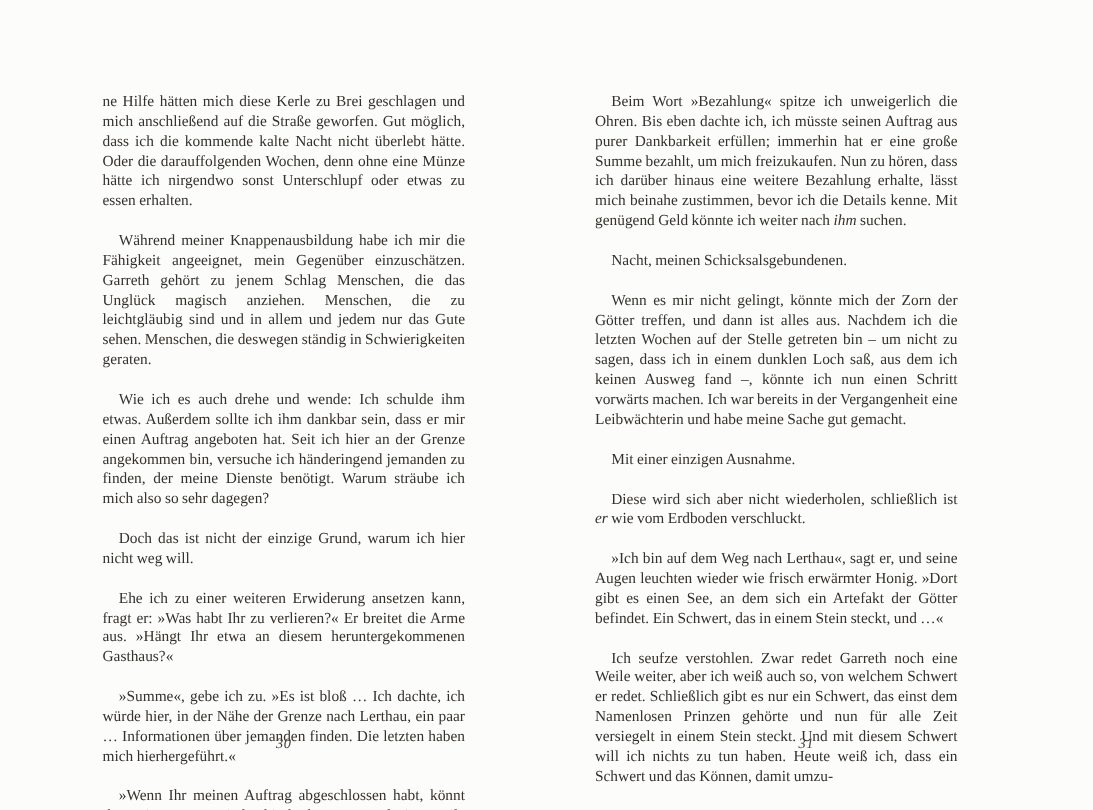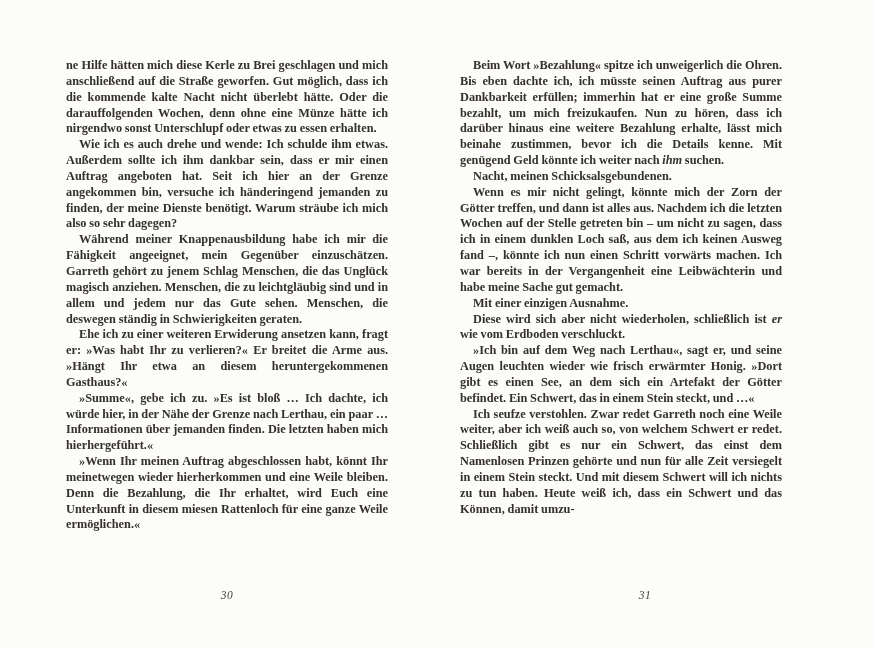--- a/index.html
+++ b/index.html
@@ -29,23 +29,22 @@
     color: #35312a;
     font-size: 12.3px;
     line-height: 15.85px;
     text-align: justify;
     text-justify: inter-word;
     hyphens: auto;
     -webkit-hyphens: auto;
     word-spacing: -0.3px;
   }
   .page-text p.para {
-    margin: 0;
+    margin: 16px;
     padding: 0;
-    font-weight: bold;
   }
   .page-text p.para.indent {
     text-indent: 13px;
   }
   .page-text em {
     font-style: italic;
   }
   .folio {
     position: absolute;
     top: 589px;
@@ -60,22 +59,23 @@
   .folio.right { left: 484px; }
 </style>
 </head>
 <body>
 
 <main class="spread">
 
   <section class="page-column left">
     <div class="page-text">
         <p class="para"><span>ne Hilfe hätten mich diese Kerle zu Brei geschlagen und mich anschließend auf die Straße geworfen. Gut möglich, dass ich die kommende kalte Nacht nicht überlebt hätte. Oder die darauffolgenden Wochen, denn ohne eine Münze hätte ich nirgendwo sonst Unterschlupf oder etwas zu essen erhalten.</span></p>
+        <p class="para indent"><span>Während meiner Knappenausbildung habe ich mir die Fähigkeit angeeignet, mein Gegenüber einzuschätzen. Garreth gehört zu jenem Schlag Menschen, die das Unglück magisch anziehen. Menschen, die zu leichtgläubig sind und in allem und jedem nur das Gute sehen. Menschen, die deswegen ständig in Schwierigkeiten geraten.</span></p>
         <p class="para indent"><span>Wie ich es auch drehe und wende: Ich schulde ihm etwas. Außerdem sollte ich ihm dankbar sein, dass er mir einen Auftrag angeboten hat. Seit ich hier an der Grenze angekommen bin, versuche ich händeringend jemanden zu finden, der meine Dienste benötigt. Warum sträube ich mich also so sehr dagegen?</span></p>
-        <p class="para indent"><span>Während meiner Knappenausbildung habe ich mir die Fähigkeit angeeignet, mein Gegenüber einzuschätzen. Garreth gehört zu jenem Schlag Menschen, die das Unglück magisch anziehen. Menschen, die zu leichtgläubig sind und in allem und jedem nur das Gute sehen. Menschen, die deswegen ständig in Schwierigkeiten geraten.</span></p>
+        <p class="para indent"><span>Doch das ist nicht der einzige Grund, warum ich hier nicht weg will.</span></p>
         <p class="para indent"><span>Ehe ich zu einer weiteren Erwiderung ansetzen kann, fragt er: »Was habt Ihr zu verlieren?« Er breitet die Arme aus. »Hängt Ihr etwa an diesem heruntergekommenen Gasthaus?«</span></p>
         <p class="para indent"><span>»Summe«, gebe ich zu. »Es ist bloß … Ich dachte, ich würde hier, in der Nähe der Grenze nach Lerthau, ein paar … Informationen über jemanden finden. Die letzten haben mich hierhergeführt.«</span></p>
         <p class="para indent"><span>»Wenn Ihr meinen Auftrag abgeschlossen habt, könnt Ihr meinetwegen wieder hierherkommen und eine Weile bleiben. Denn die Bezahlung, die Ihr erhaltet, wird Euch eine Unterkunft in diesem miesen Rattenloch für eine ganze Weile ermöglichen.«</span></p>
       </div>
   </section>
 
   <section class="page-column right">
     <div class="page-text">
         <p class="para indent"><span>Beim Wort »Bezahlung« spitze ich unweigerlich die Ohren. Bis eben dachte ich, ich müsste seinen Auftrag aus purer Dankbarkeit erfüllen; immerhin hat er eine große Summe bezahlt, um mich freizukaufen. Nun zu hören, dass ich darüber hinaus eine weitere Bezahlung erhalte, lässt mich beinahe zustimmen, bevor ich die Details kenne. Mit genügend Geld könnte ich weiter nach </span><em>ihm</em><span> suchen.</span></p>
         <p class="para indent"><span>Nacht, meinen Schicksalsgebundenen.</span></p>

